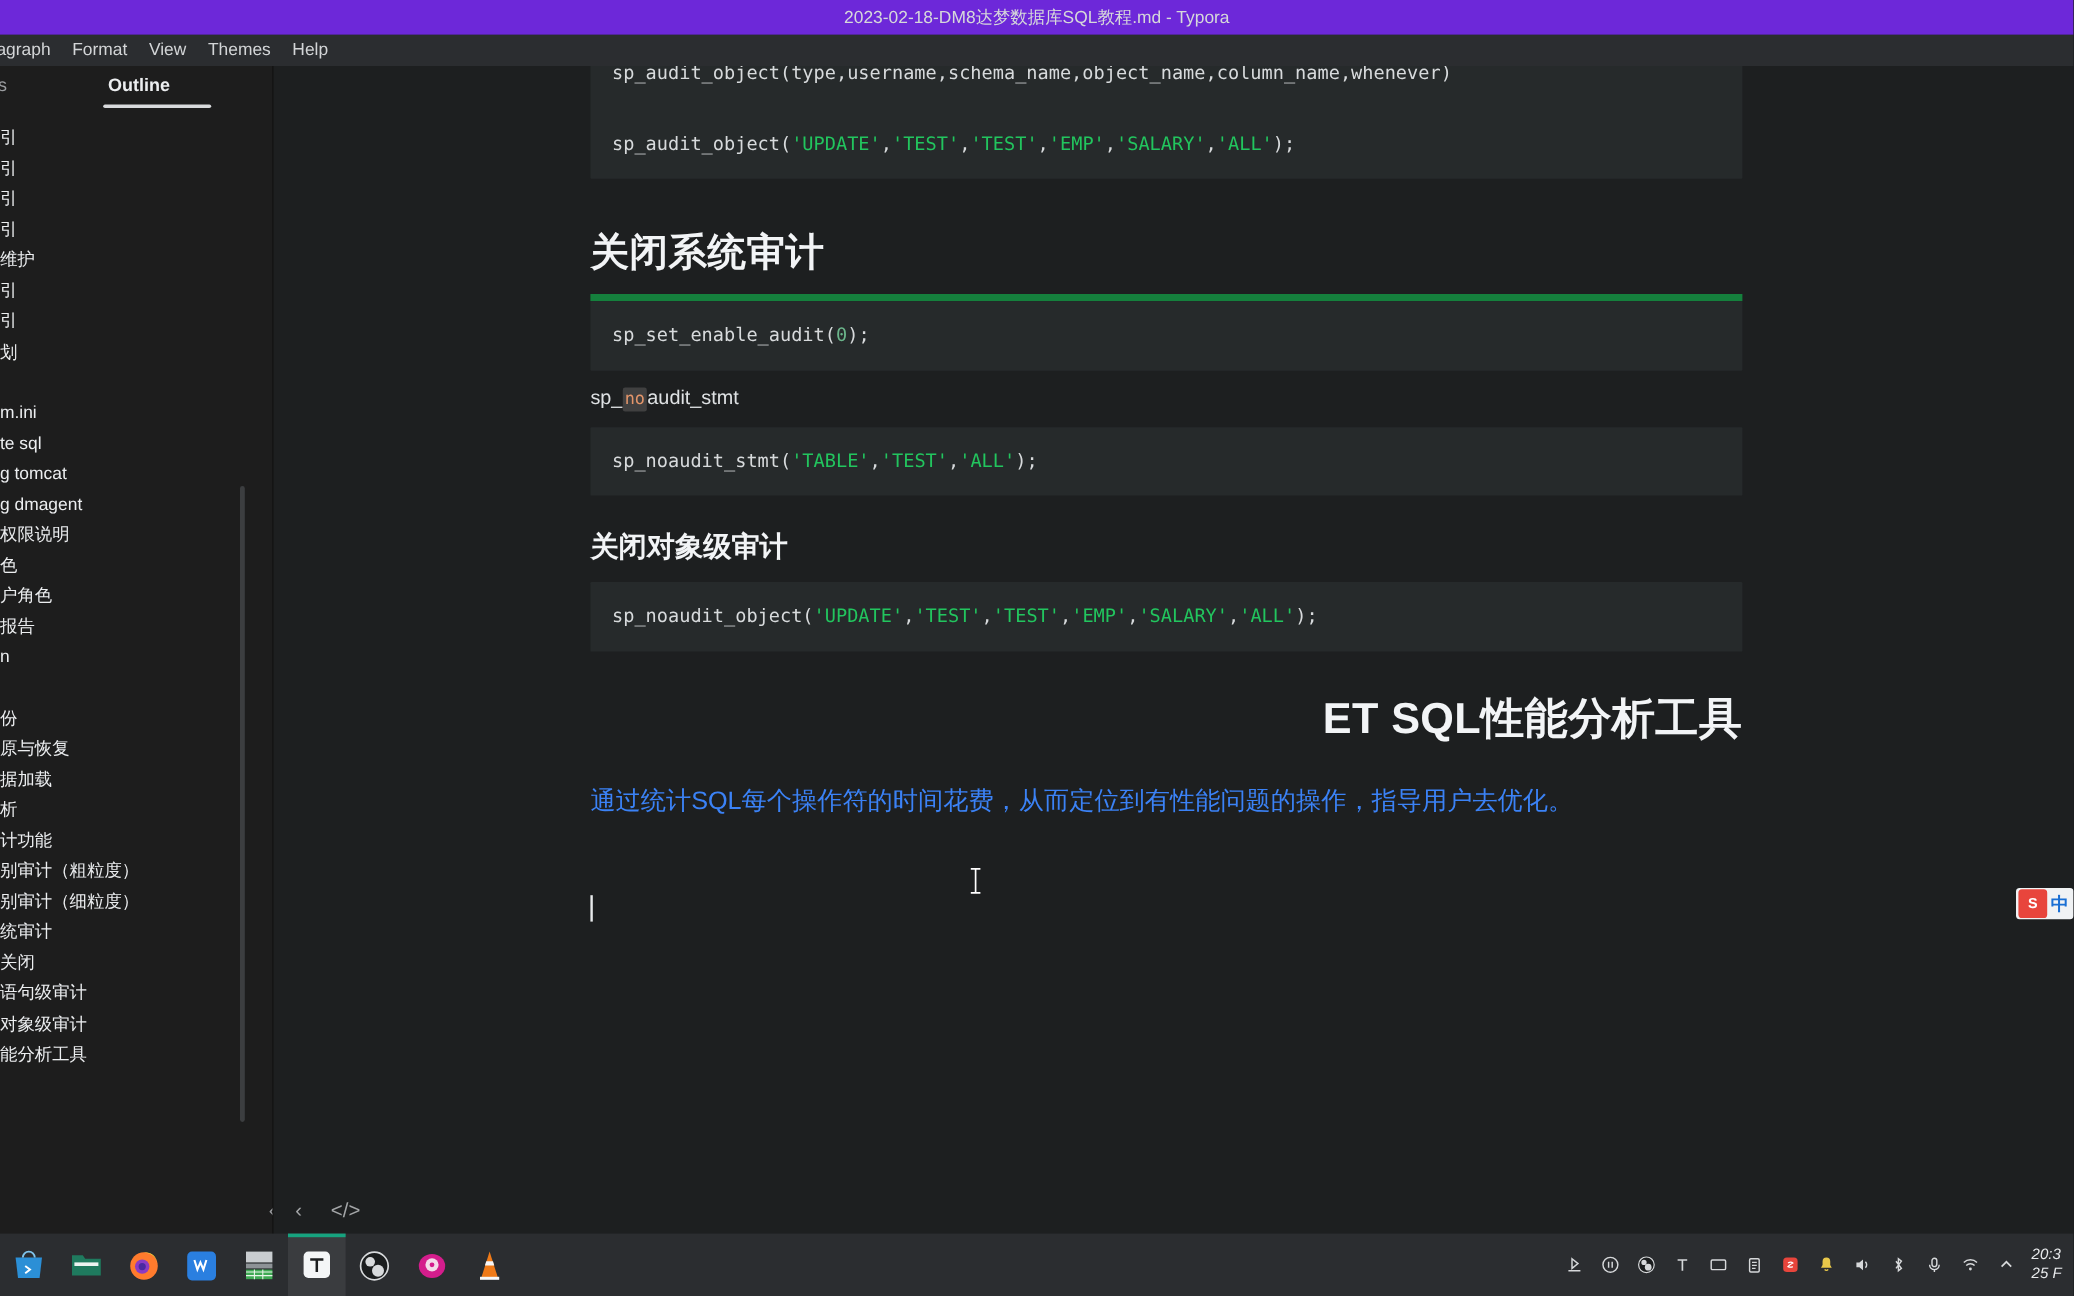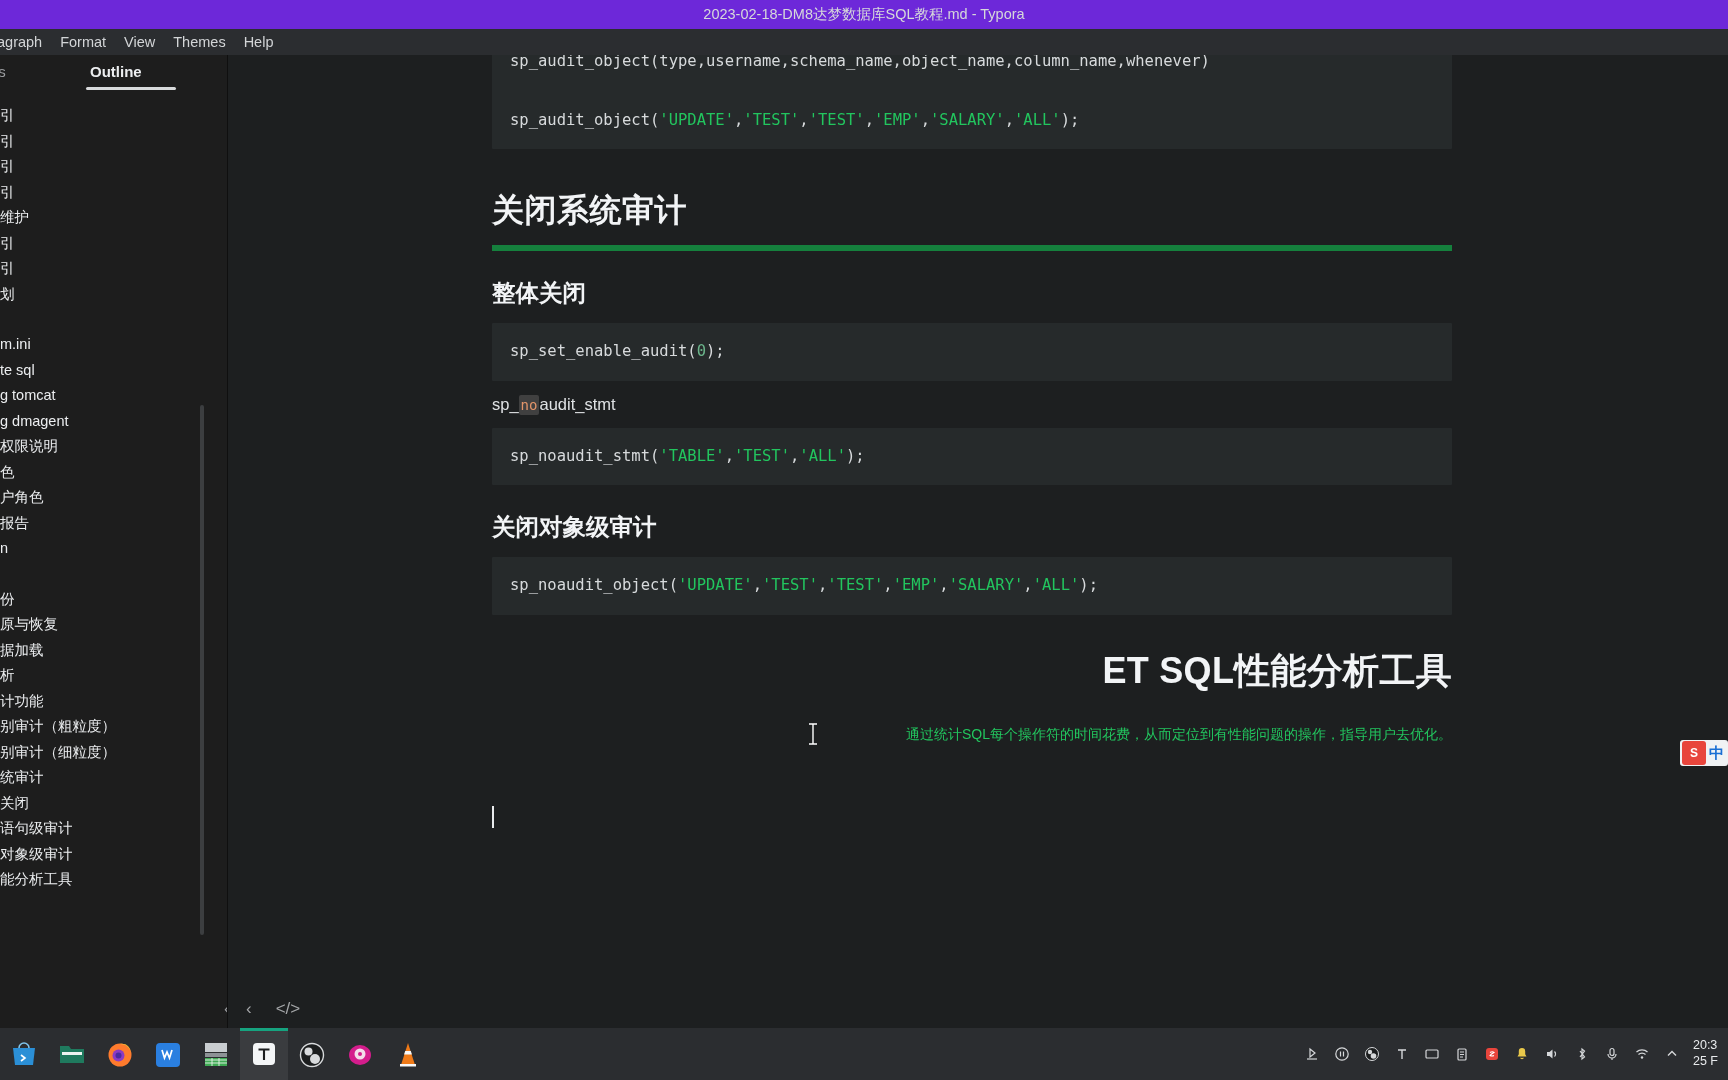--- a/index.html
+++ b/index.html
@@ -138,22 +138,22 @@
     letter-spacing: 0.3px;
     margin: 32px 0 0 0;
     text-align: right;
   }
   h3.hd3 {
     color: #f2f4f6;
     font-size: 23.5px; font-weight: 700;
     margin: 26px 0 14px 0;
   }
   p.para {
-    color: #22c55e; font-size: 14px;
-    line-height: 1.75; margin: 26px 0 0 0; text-align: right;
+    color: #3b82f6; font-size: 21px;
+    line-height: 1.75; margin: 26px 0 0 0;
   }
   p.inline-line {
     color: #dfe2e4; font-size: 16.5px;
     margin: 14px 0 14px 0;
   }
   code.inline {
     background: #404040; color: #e3956a;
     font-family: "DejaVu Sans Mono", "Liberation Mono", monospace;
     font-size: 14px; padding: 2px 2px; border-radius: 2px;
   }
@@ -207,21 +207,21 @@
     display: flex; align-items: center; justify-content: center;
     position: relative;
   }
   .tb-icon.active { background: #3a3c3f; }
   .tb-icon.active::before {
     content: ""; position: absolute; top: 0; left: 0;
     width: 100%; height: 3px; background: #16a37f;
   }
   .tb-right {
     margin-left: auto; display: flex; align-items: center;
-    padding-right: 6px; height: 52px;
+    padding-right: 6px; height: 52px; font-style: italic;
   }
   .tr-icon {
     width: 30px; height: 52px;
     display: flex; align-items: center; justify-content: center;
     color: #d6d8da;
   }
   .tb-clock {
     color: #e8eaec; font-size: 12.5px; line-height: 1.25;
     text-align: left; padding-left: 6px; padding-right: 4px;
   }
@@ -295,21 +295,20 @@
 
     <div class="editor-wrap">
       <div class="editor">
 
         <pre class="codeblock top-clipped"><span>sp_audit_object(type,username,schema_name,object_name,column_name,whenever)</span>
 
 <span><span>sp_audit_object(</span><span class="str">'UPDATE'</span>,<span class="str">'TEST'</span>,<span class="str">'TEST'</span>,<span class="str">'EMP'</span>,<span class="str">'SALARY'</span>,<span class="str">'ALL'</span><span>);</span></span></pre>
 
         <h2 class="hd">关闭系统审计</h2>
 
-        <h3 class="hd3">整体关闭</h3>
 
         <pre class="codeblock"><span>sp_set_enable_audit(</span><span class="num">0</span><span>);</span></pre>
 
 
         <p class="inline-line"><span>sp_</span><code class="inline">no</code><span>audit_stmt</span></p>
 
         <pre class="codeblock"><span>sp_noaudit_stmt(</span><span class="str">'TABLE'</span>,<span class="str">'TEST'</span>,<span class="str">'ALL'</span><span>);</span></pre>
 
         <h3 class="hd3">关闭对象级审计</h3>
 

